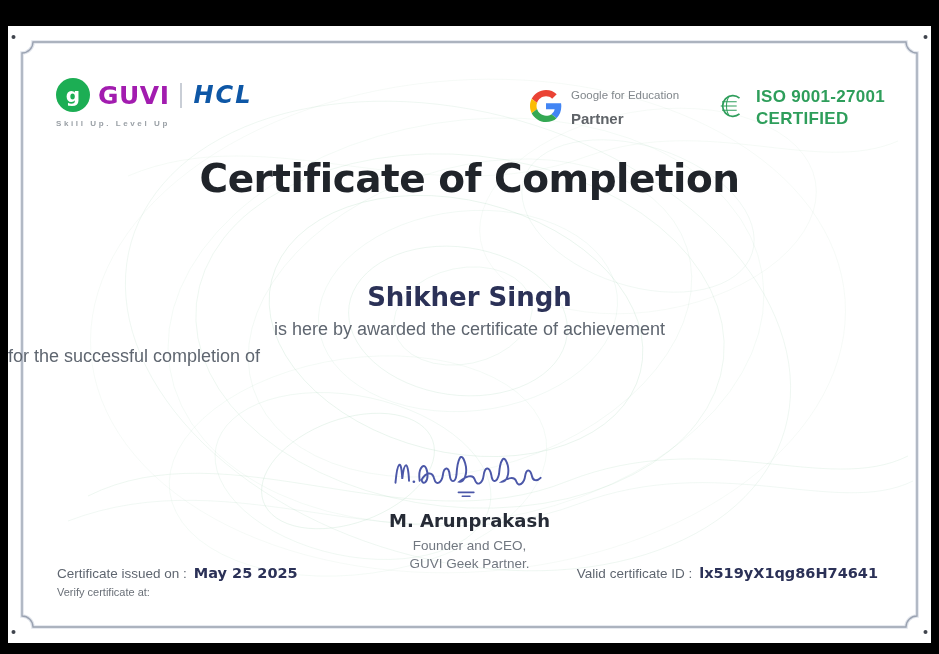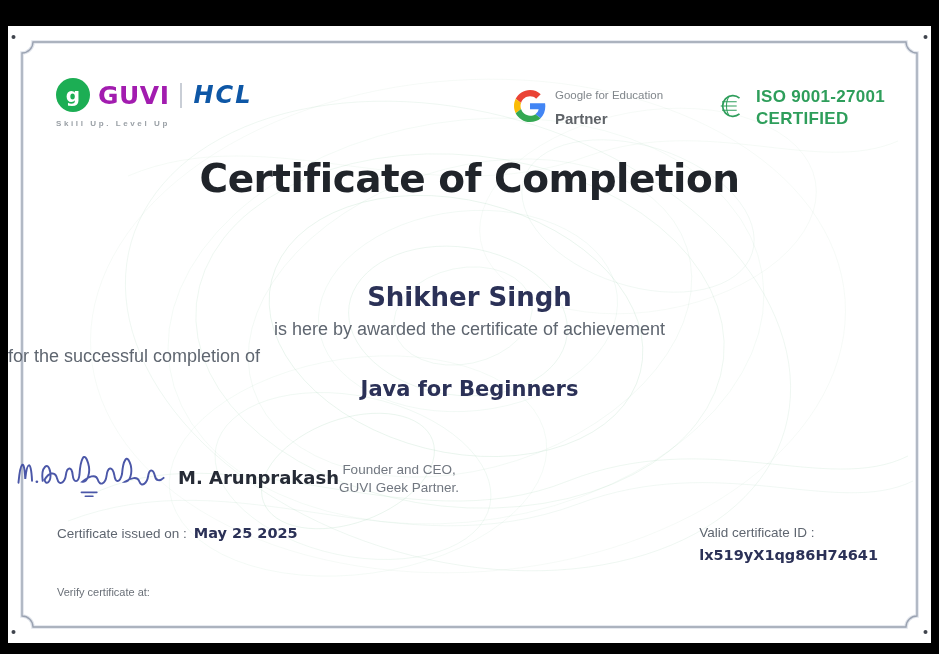--- a/index.html
+++ b/index.html
@@ -20,21 +20,21 @@
   .guvi-circle{
     width:34px;height:34px;border-radius:50%;background:#1cae54;
     display:flex;align-items:center;justify-content:center;
     color:#fff;font-family:"DejaVu Sans", sans-serif;font-weight:bold;font-size:20px;line-height:1;
   }
   .guvi-word{font-family:"DejaVu Sans", sans-serif;font-size:25px;font-weight:bold;color:#a21caf;margin-left:8px;letter-spacing:.5px;}
   .brand-divider{width:2px;height:25px;background:#c9ced6;margin:0 11px;}
   .hcl-word{font-family:"DejaVu Sans", sans-serif;font-size:24px;font-weight:bold;font-style:italic;color:#0e57a6;letter-spacing:2px;}
   .tagline{margin-top:7px;font-size:8px;letter-spacing:2.6px;color:#9aa0a6;font-weight:bold;}
 
-  .badges{position:absolute;right:46px;top:60px;display:flex;align-items:center;gap:54px;}
+  .badges{position:absolute;right:46px;top:60px;display:flex;align-items:center;gap:38px;}
   .badge{display:flex;align-items:center;gap:9px;}
   .g-line1{font-size:11.5px;color:#80868b;}
   .g-line2{font-size:15px;color:#5f6368;font-weight:bold;margin-top:9px;}
   .iso-text{color:#2e9e5b;font-weight:bold;font-size:17px;letter-spacing:.3px;line-height:1.3;}
 
   
   .title{
     position:absolute;top:130px;left:0;width:100%;text-align:center;
     font-family:"DejaVu Sans", sans-serif;font-size:39px;font-weight:bold;
     color:#20242a;letter-spacing:-.5px;
@@ -44,29 +44,29 @@
     font-family:"DejaVu Sans", sans-serif;font-size:26px;font-weight:bold;color:#2b3157;
   }
   .award-1{position:absolute;top:293px;left:0;width:100%;text-align:center;font-size:18px;color:#5f6670;}
   .award-2{position:absolute;top:320px;left:0;width:100%;font-size:18px;color:#5f6670;}
   .course{
     position:absolute;top:351px;left:0;width:100%;text-align:center;
     font-family:"DejaVu Sans", sans-serif;font-size:21px;font-weight:bold;color:#2b3157;
   }
 
   
-  .sig-block{position:absolute;top:418px;left:0;width:100%;display:flex;flex-direction:row;align-items:center;}
+  .sig-block{position:absolute;top:418px;left:0;width:100%;display:flex;flex-direction:column;align-items:center;}
   .sig-name{font-family:"DejaVu Sans", sans-serif;font-size:18px;font-weight:bold;color:#262b36;margin-top:2px;}
   .sig-role{font-size:13.5px;color:#717780;margin-top:6px;line-height:1.35;text-align:center;}
 
   
   .issued{position:absolute;left:49px;top:499px;display:flex;align-items:baseline;gap:7px;}
-  .issued-label,.id-label{font-size:13.5px;color:#5f6670;}
+  .issued-label,.id-label{font-size:13.5px;color:#5f6670;margin-top:41px;}
   .issued-date,.id-value{font-family:"DejaVu Sans", sans-serif;font-size:14.5px;font-weight:bold;color:#2b3157;}
-  .valid-id{position:absolute;right:53px;top:499px;display:flex;align-items:baseline;gap:7px;flex-direction:column;}
+  .valid-id{position:absolute;right:53px;top:499px;display:flex;align-items:baseline;gap:7px;}
   .verify{position:absolute;left:49px;top:560px;display:flex;align-items:baseline;gap:7px;}
   .verify-label{font-size:11px;color:#6a7078;}
   .verify-url{font-size:11.5px;color:#4e555f;font-weight:bold;letter-spacing:.2px;cursor:pointer;}
 </style>
 </head>
 <body>
 
 <div class="cert">
 
   <svg class="bg-pattern" viewBox="0 0 923 617" fill="none">
@@ -141,21 +141,20 @@
           <div>ISO 9001-27001</div>
           <div>CERTIFIED</div>
         </span>
       </div>
     </div>
 
     <div class="title">Certificate of Completion</div>
     <div class="recipient">Shikher Singh</div>
     <div class="award-1">is here by awarded the certificate of achievement</div>
     <div class="award-2">for the successful completion of</div>
-    <div class="course">Java for Beginners</div>
 
     <div class="sig-block">
       <span>
         <svg width="170" height="60" viewBox="0 0 170 62" fill="none" stroke="#3c49a1" stroke-width="2" stroke-linecap="round" opacity="0.92">
           <path d="M8 40 C10 18 14 14 15 36 C17 18 21 16 22 38"></path>
           <circle cx="27" cy="39" r="1.4" fill="#3c49a1" stroke="none"></circle>
           <path d="M33 38 C31 24 39 16 41 30 C42 40 36 43 35 37 C39 30 46 27 48 36 C50 44 56 40 57 32 C58 24 63 22 64 32 C65 41 70 40 71 32 C72 16 76 6 80 20 C83 30 79 40 74 39 C80 34 88 30 90 37 C92 44 98 41 99 33 C100 24 105 22 107 32 C108 41 113 40 115 31 C116 18 120 8 124 22 C126 31 123 39 118 39 C124 35 131 33 133 39 C135 45 141 41 142 33 C143 26 147 25 149 33 C150 38 154 39 158 35"></path>
           <path d="M73 50 L89 50 M77 54 L85 54" stroke-width="1.6"></path>
         </svg>
       </span>

